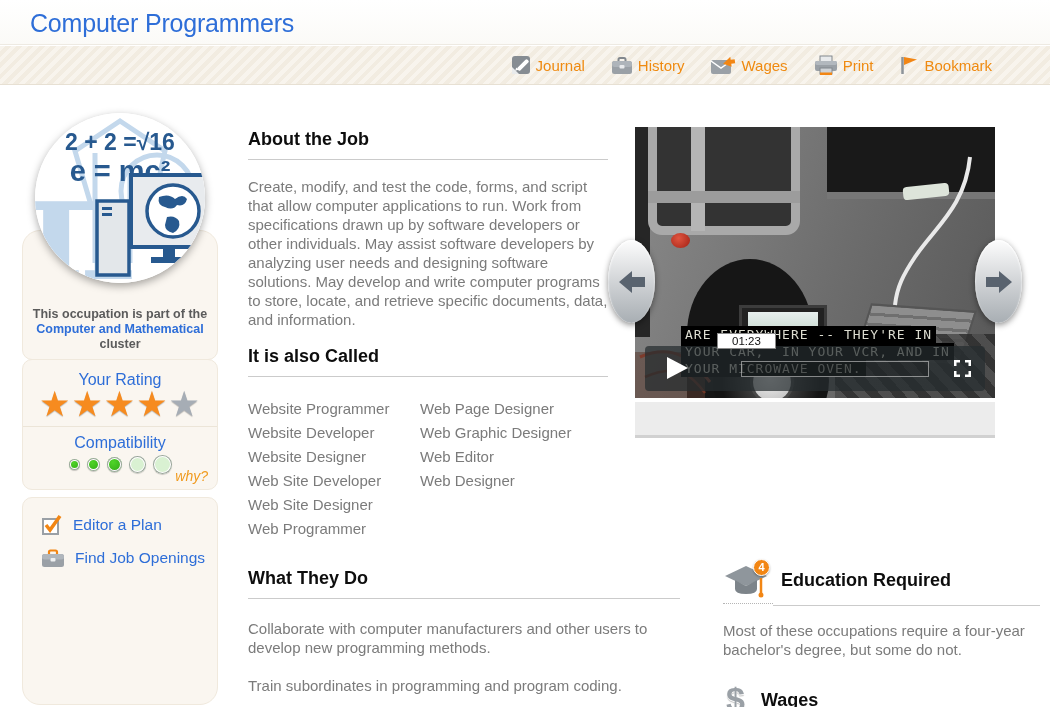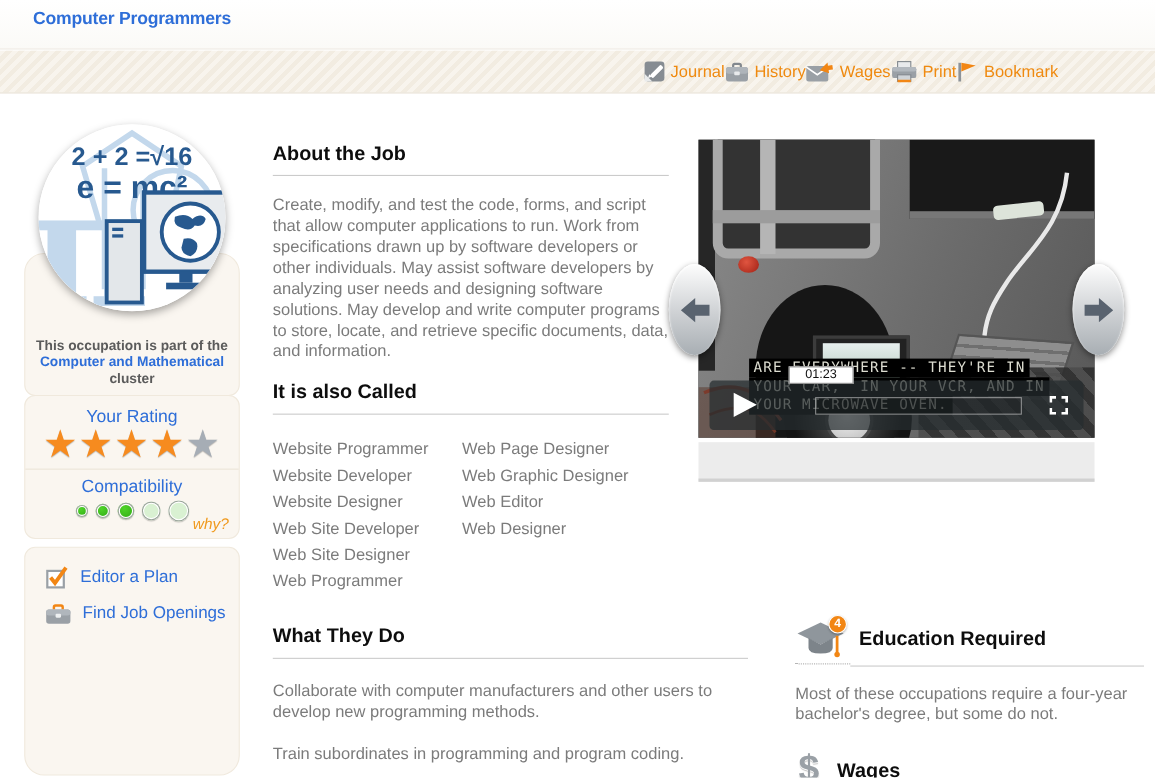--- a/index.html
+++ b/index.html
@@ -2,26 +2,26 @@
 <html><head>
 <meta charset="utf-8">
 <style>
   * { margin:0; padding:0; box-sizing:border-box; }
   body { background:#fff; font-family:"Liberation Sans",sans-serif; }
   .page { position:relative; width:1050px; height:707px; background:#fff; overflow:hidden; }
 
   
   .header { position:absolute; top:0; left:0; width:1050px; height:45px;
             background:linear-gradient(#ffffff,#fbfaf7); border-bottom:1px solid #eeeae2; }
-  .page-title { position:absolute; left:30px; top:9px; font-size:16px; font-weight:bold; color:#2e6ed8; letter-spacing:-0.2px; }
+  .page-title { position:absolute; left:30px; top:9px; font-size:25px; font-weight:normal; color:#2e6ed8; letter-spacing:-0.2px; }
 
   
   .toolbar { position:absolute; top:46px; left:0; width:1050px; height:39px;
              background:repeating-linear-gradient(135deg,#f8f4ed 0 4px,#f2ece1 4px 8px);
-             border-bottom:1px solid #e7e0d3; display:flex; align-items:center; justify-content:flex-end; padding-right:88px; gap:0; }
+             border-bottom:1px solid #e7e0d3; display:flex; align-items:center; justify-content:flex-end; padding-right:58px; gap:26px; }
   .tool-item { display:flex; align-items:center; gap:5px; cursor:pointer; }
   .tool-item span.lbl { color:#ef8a10; font-size:15px; }
 
   
   .side-card { position:absolute; left:22px; width:196px; background:#faf6f0; border:1px solid #f0e9dd; }
   .card1 { top:230px; height:130px; border-radius:18px 18px 10px 10px; }
   .card2 { top:359px; height:131px; border-radius:10px; }
   .card3 { top:497px; height:208px; border-radius:10px 10px 18px 18px; }
 
   .badge-circle { position:absolute; left:35px; top:113px; width:170px; height:170px; border-radius:50%;

